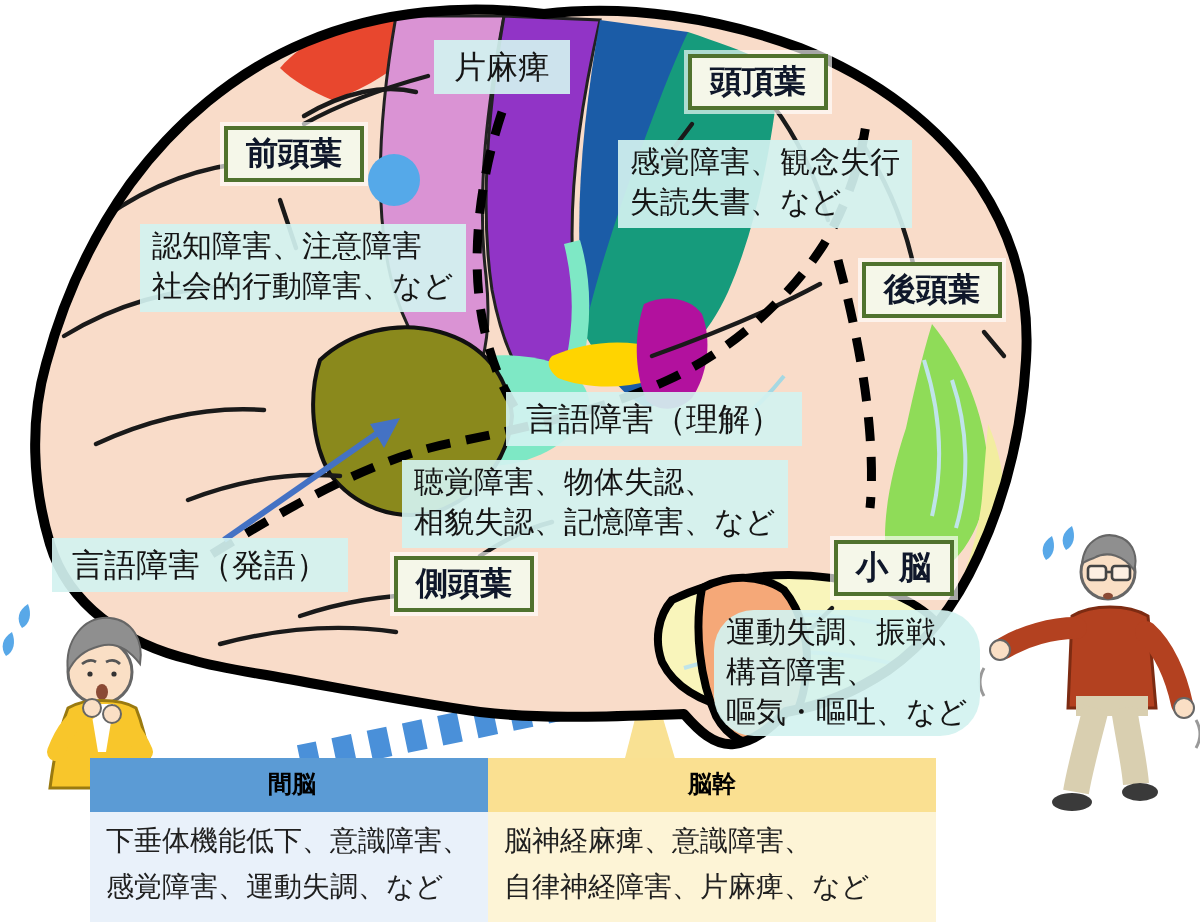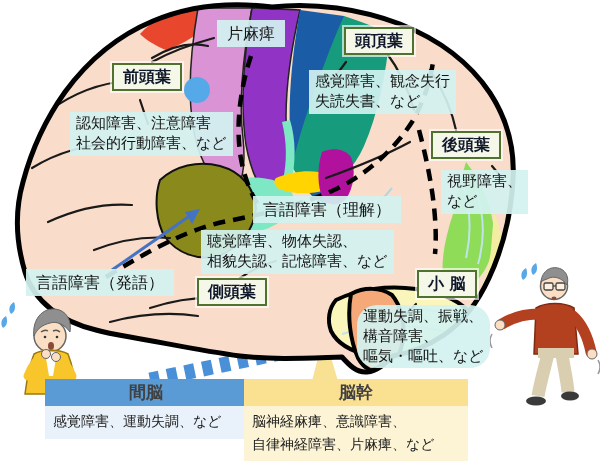--- a/index.html
+++ b/index.html
@@ -18,21 +18,21 @@
   .cyan{
     position:absolute;background:rgba(210,242,240,0.92);color:#151515;
     padding:2px 6px;font-size:15px;line-height:1.32;white-space:nowrap;
   }
   .cyan span{display:block;}
   .cyan.one{font-size:16px;padding:3px 10px;}
   
   .bbox{position:absolute;top:379px;}
   .bbox .hdr{
     height:27px;display:flex;align-items:center;justify-content:center;
-    font-size:17px;font-weight:700;color:#404040;
+    font-size:12px;font-weight:700;color:#000000;
   }
   .bbox .bd{padding:4px 6px 6px 8px;font-size:14px;line-height:1.62;color:#202020;white-space:nowrap;}
   .bbox .bd span{display:block;}
   .dien{left:45px;width:202px;}
   .dien .hdr{background:#5B9BD5;}
   .dien .bd{background:#E9F1FA;}
   .bstem{left:244px;width:224px;}
   .bstem .hdr{background:#FAE091;}
   .bstem .bd{background:#FDF4D6;}
 </style>
@@ -163,43 +163,40 @@
   <div class="cyan" style="left:276px;top:70px;margin-left:33px;">
     <span>感覚障害、観念失行</span>
     <span>失読失書、など</span>
   </div>
 
   <div class="cyan" style="left:70px;top:112px;">
     <span>認知障害、注意障害</span>
     <span>社会的行動障害、など</span>
   </div>
 
-  <div class="cyan" style="left:441px;top:170px;">
-    <span>視野障害、</span>
-    <span>など</span>
-  </div>
 
   <div class="cyan one" style="left:253px;top:196px;">言語障害（理解）</div>
 
   <div class="cyan" style="left:201px;top:230px;">
     <span>聴覚障害、物体失認、</span>
     <span>相貌失認、記憶障害、など</span>
   </div>
 
   <div class="cyan one" style="left:26px;top:269px;">言語障害（発語）</div>
 
   <div class="cyan" style="left:357px;top:305px;border-radius:20px;">
     <span>運動失調、振戦、</span>
     <span>構音障害、</span>
     <span>嘔気・嘔吐、など</span>
   </div>
 
   <div class="bbox dien">
     <div class="hdr">間脳</div>
     <div class="bd">
+      <span>下垂体機能低下、意識障害、</span>
       <span>感覚障害、運動失調、など</span>
     </div>
   </div>
 
   <div class="bbox bstem">
     <div class="hdr">脳幹</div>
     <div class="bd">
       <span>脳神経麻痺、意識障害、</span>
       <span>自律神経障害、片麻痺、など</span>
     </div>

